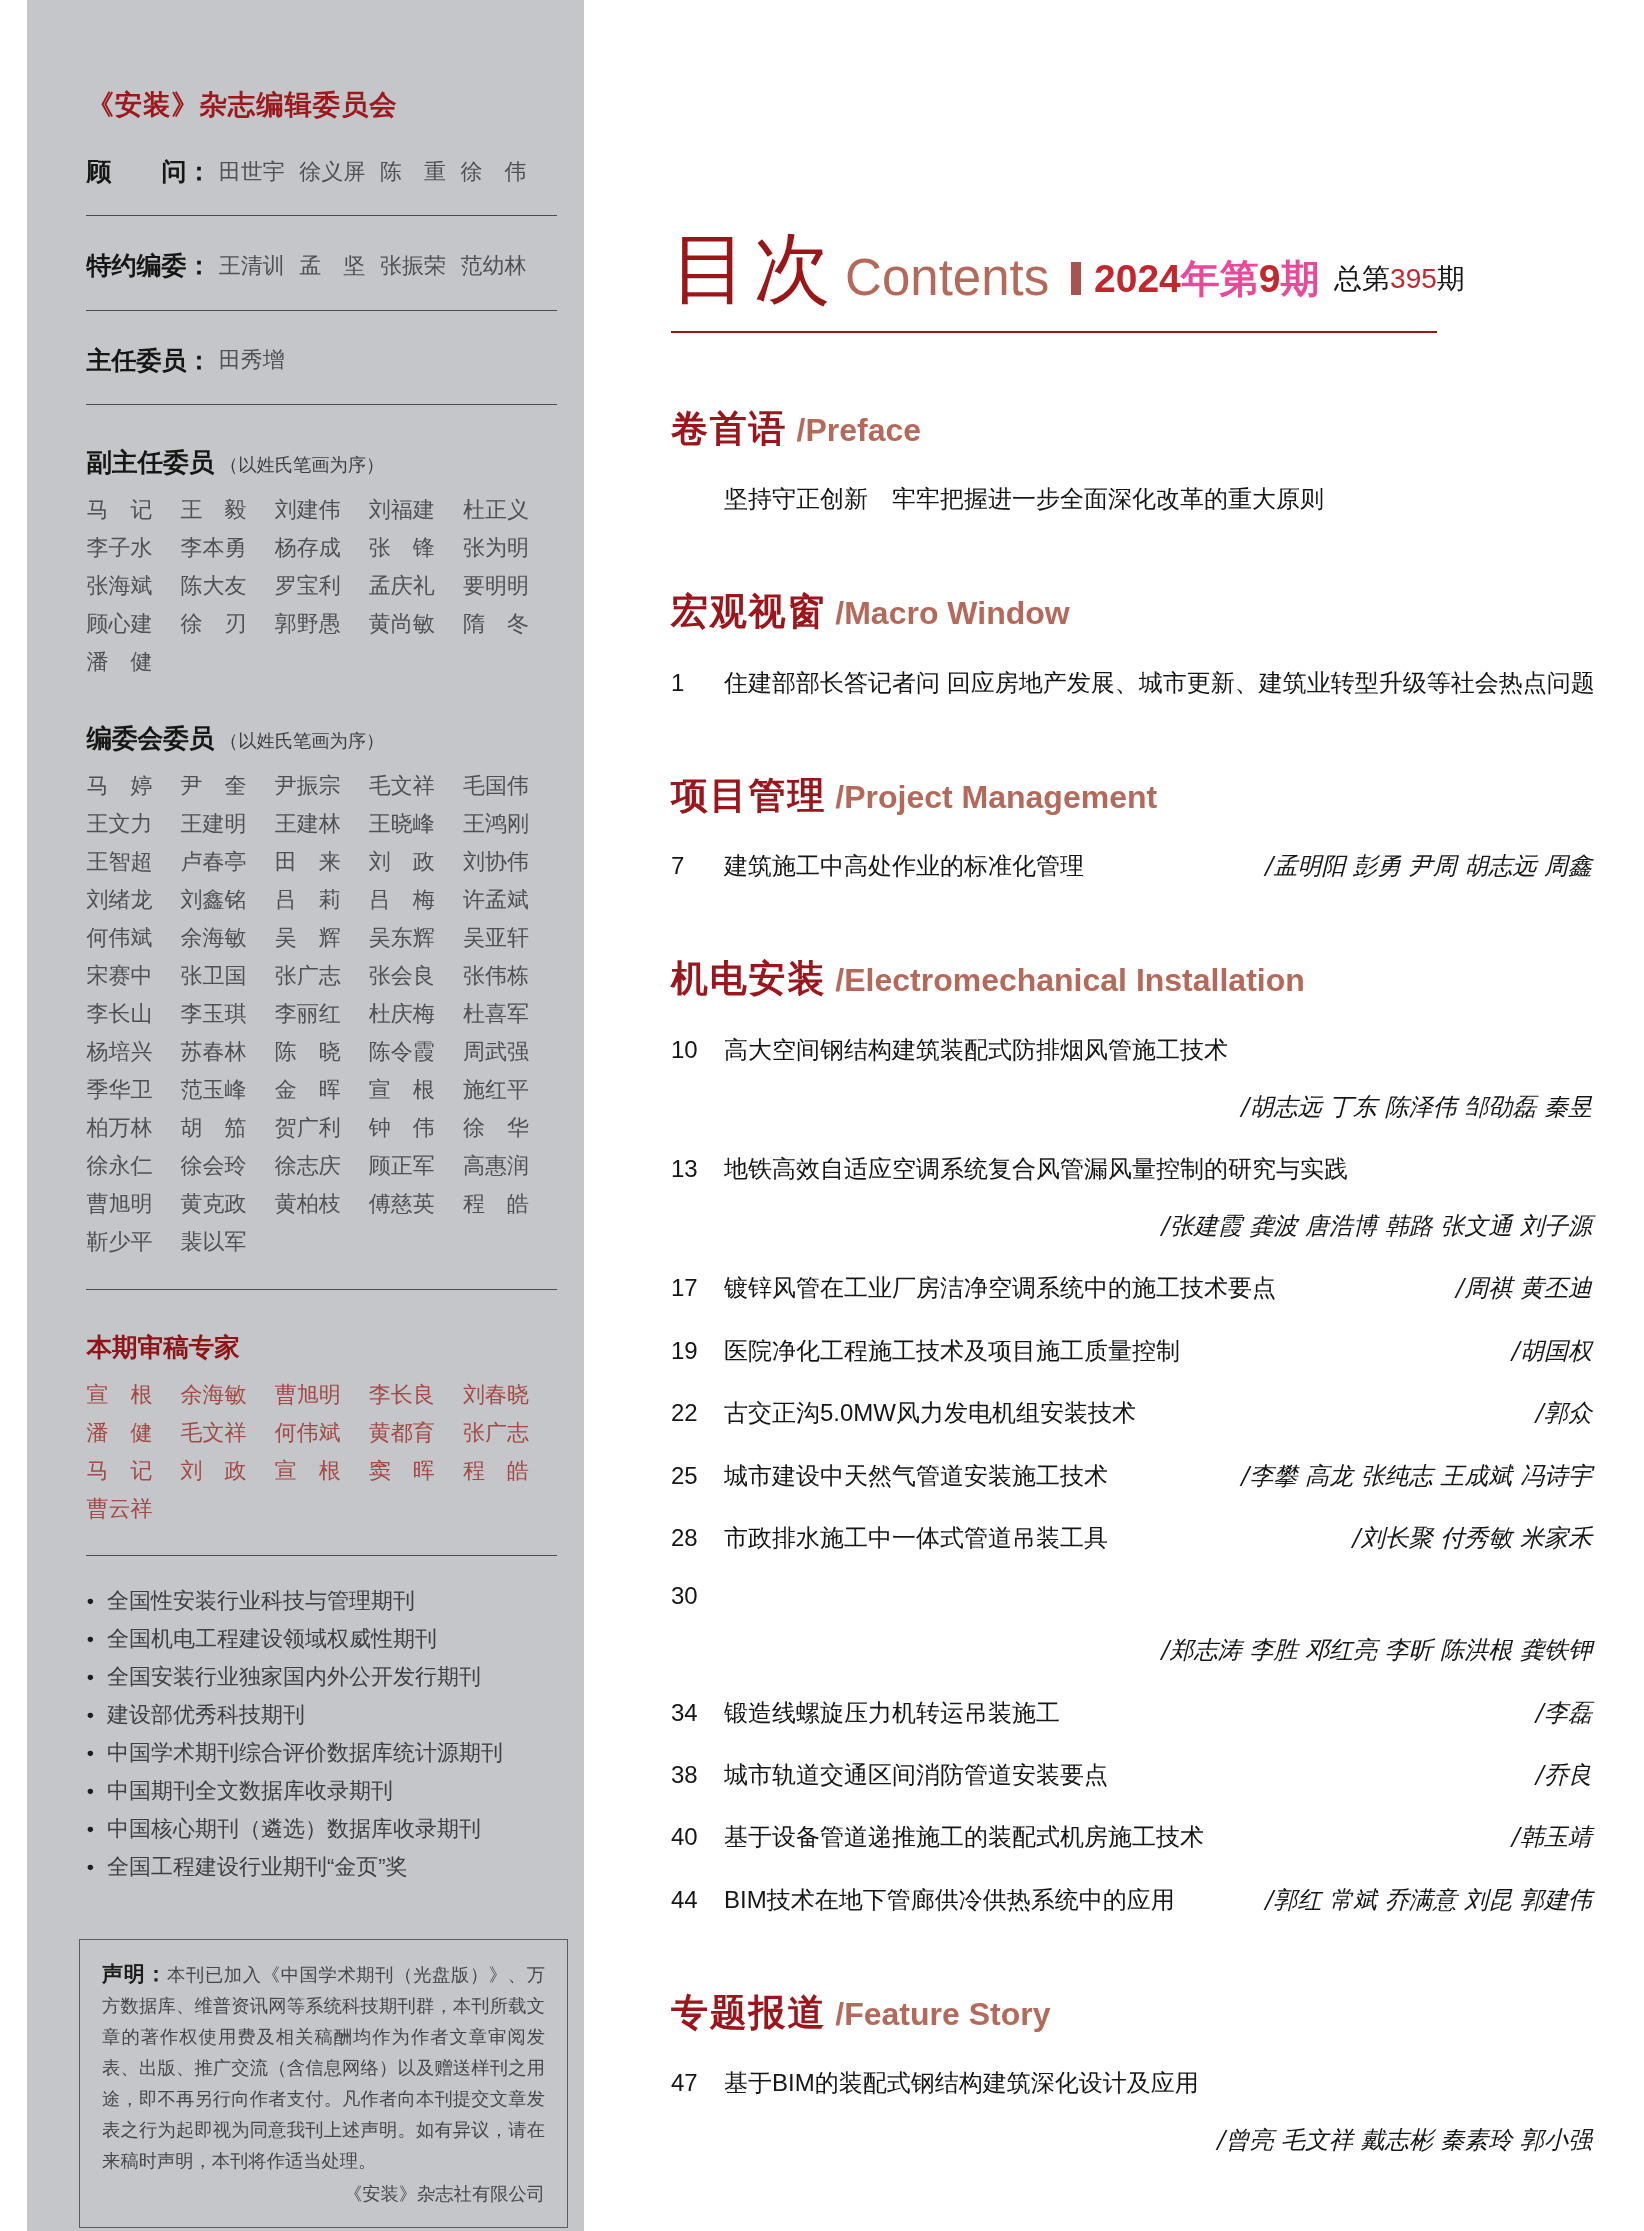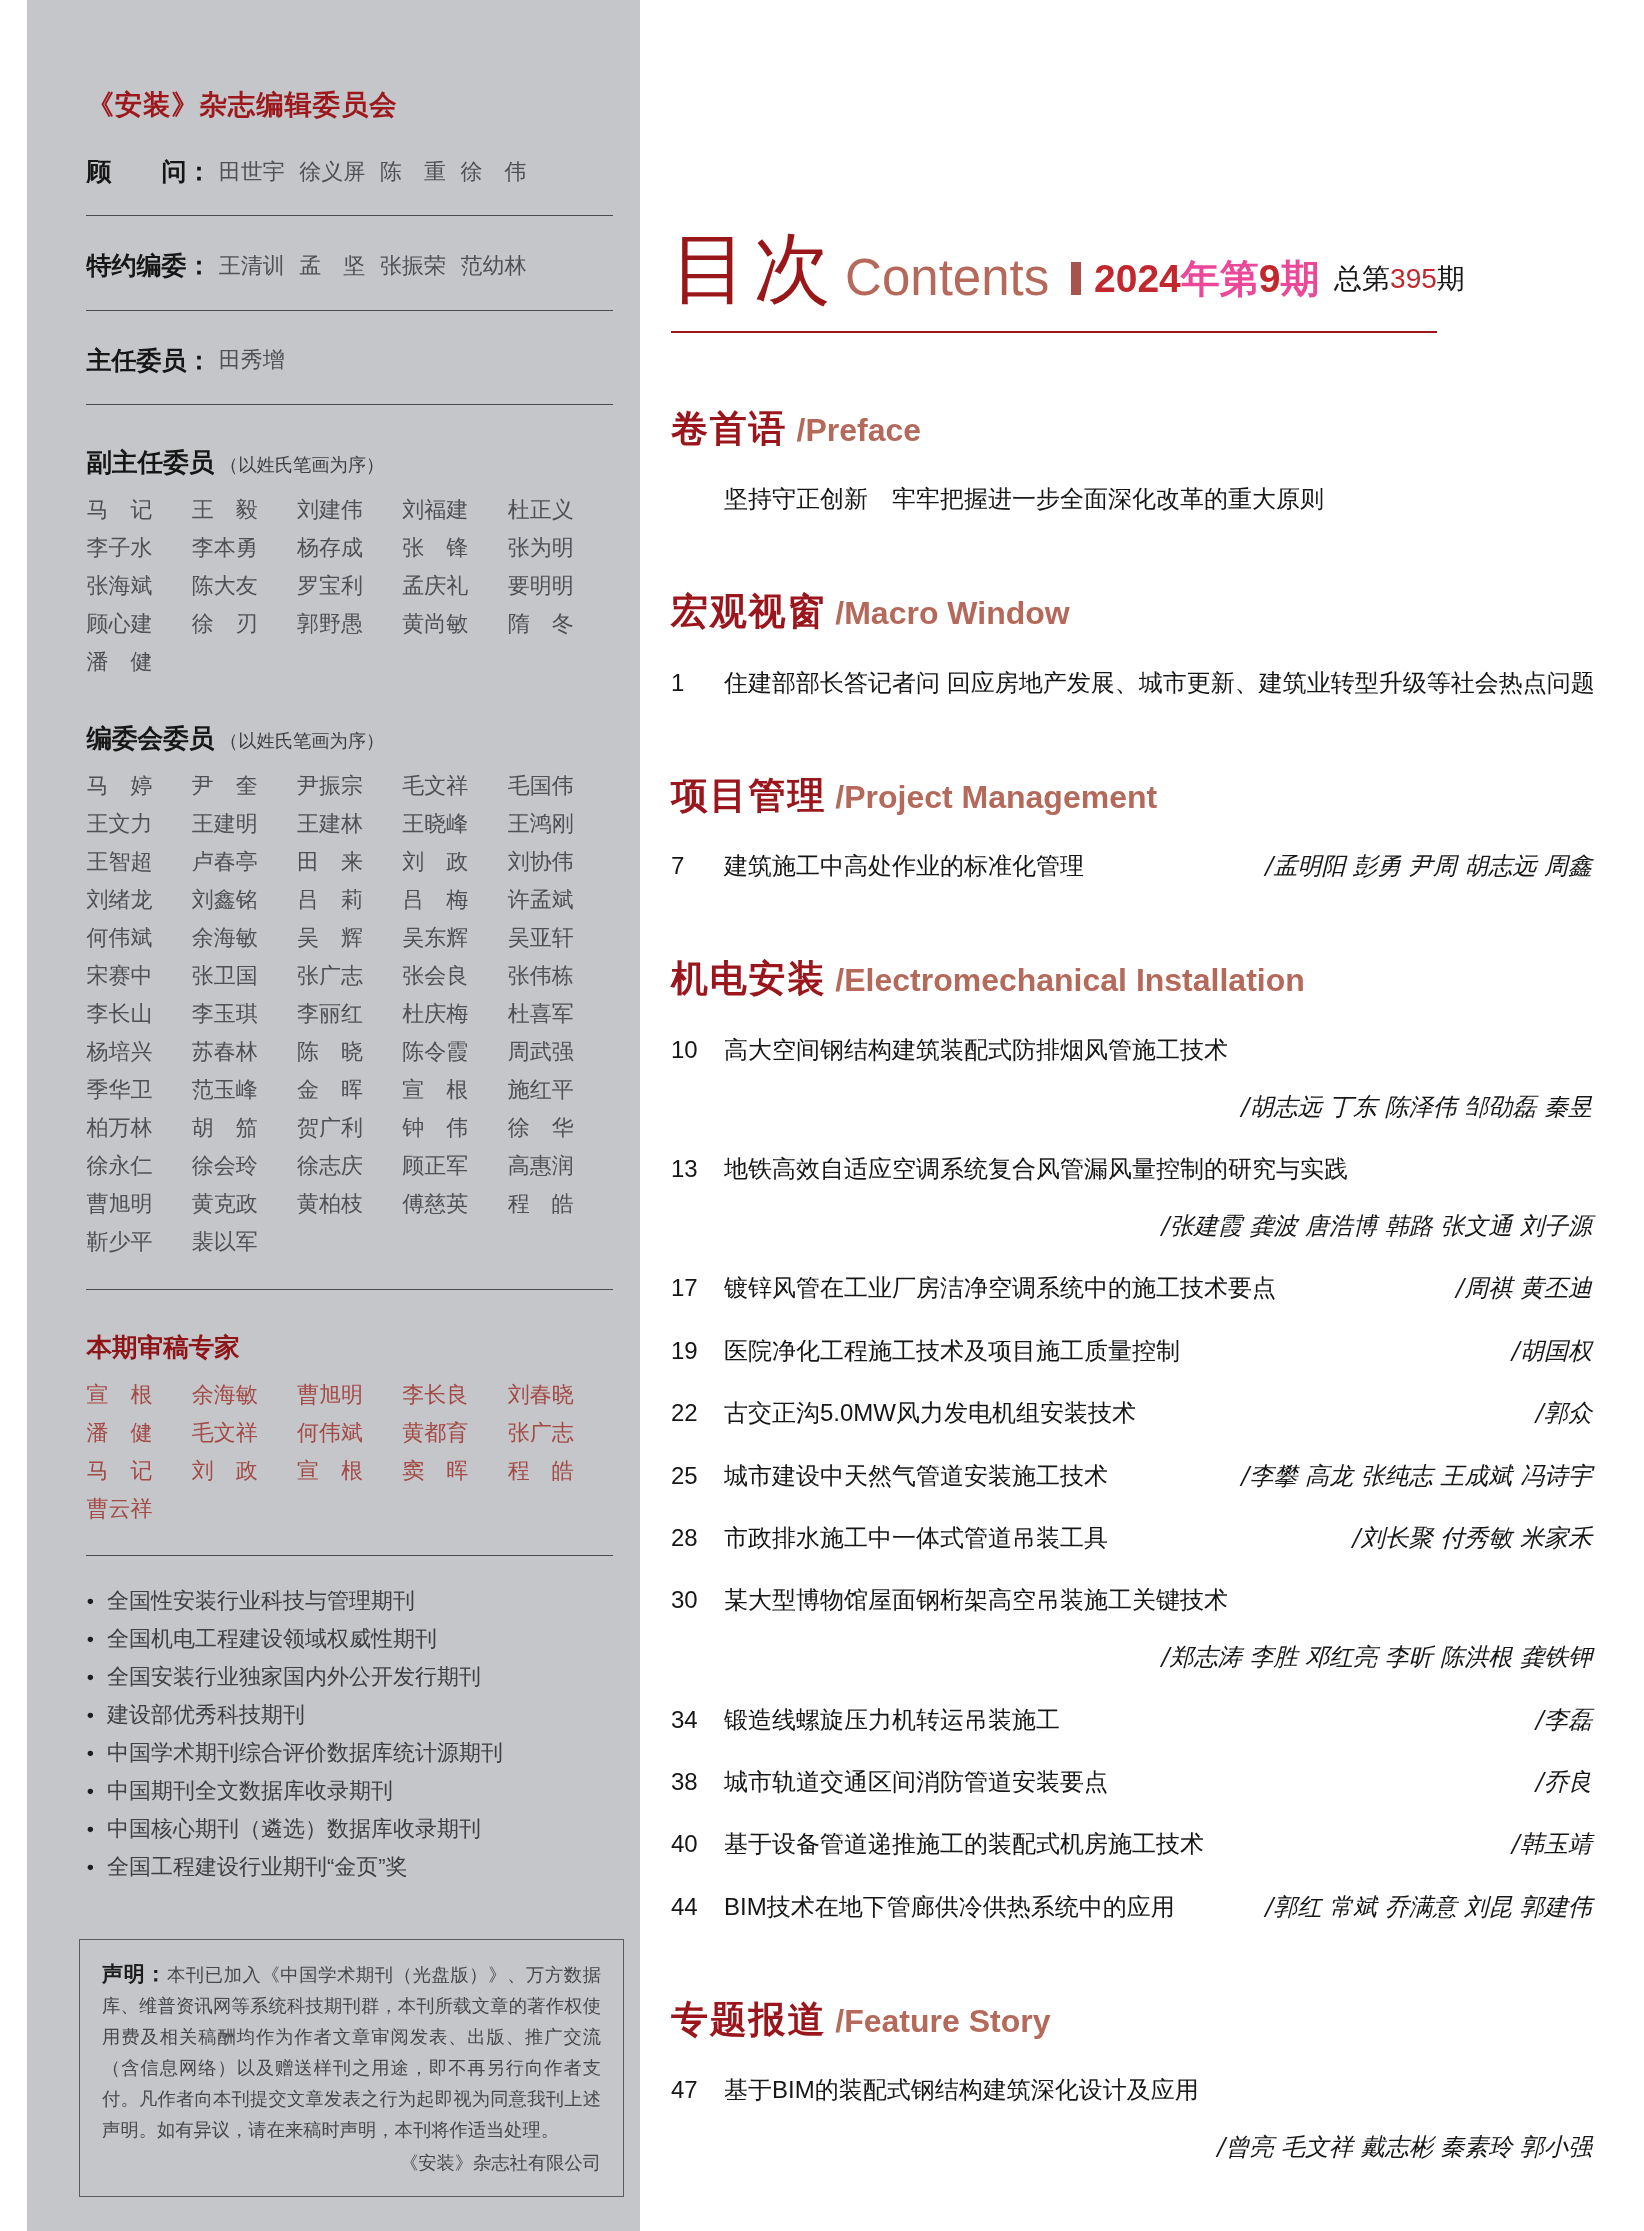--- a/index.html
+++ b/index.html
@@ -1,20 +1,20 @@
 <!DOCTYPE html>
 <html style="font-size:14.6px"><head>
 <meta charset="utf-8">
 <style>
   html,body{margin:0;padding:0;background:#ffffff;}
   .page{position:relative;width:1645px;height:2231px;background:#ffffff;overflow:hidden;
         font-family:"Liberation Sans","DejaVu Sans",sans-serif;}
 
   
-  .sidebar{position:absolute;left:27.4px;top:0;width:613px;height:2231px;background:#c5c6c9;
+  .sidebar{position:absolute;left:27.4px;top:0;width:557px;height:2231px;background:#c5c6c9;
            box-sizing:border-box;padding:87px 27.4px 0 59px;color:#4f5055;}
   .sb-title{margin:0;font-size:27.4px;font-weight:bold;color:#9c181d;letter-spacing:0.9px;line-height:35px;}
   .adv-row{display:flex;align-items:center;margin-top:33px;}
   .adv-label{flex:none;font-size:25px;font-weight:bold;color:#161616;}
   .adv-names{display:flex;gap:14.6px;margin-left:7.3px;font-size:22px;color:#4f5055;white-space:nowrap;}
   .sep{border:none;border-top:0.9px solid #4a4b4f;margin:27.4px 0 0 0;}
   .grp-heading{margin-top:40px;font-size:25.6px;font-weight:bold;color:#161616;}
   .grp-heading .note{font-size:18.3px;font-weight:normal;color:#3c3d41;margin-left:5.5px;margin-top:39px;}
   .reviewers .grp-heading{color:#8e1418;}
   .name-grid{display:grid;grid-template-columns:repeat(5,1fr);margin-top:11px;}
@@ -343,21 +343,20 @@
             <span class="ti">城市建设中天然气管道安装施工技术</span>
             <span class="au">/李攀 高龙 张纯志 王成斌 冯诗宇</span>
           </div>
           <div class="toc-item">
             <span class="pg">28</span>
             <span class="ti">市政排水施工中一体式管道吊装工具</span>
             <span class="au">/刘长聚 付秀敏 米家禾</span>
           </div>
           <div class="toc-item">
             <span class="pg">30</span>
-            <span class="ti">某大型博物馆屋面钢桁架高空吊装施工关键技术</span>
           </div>
           <div class="au-row">/郑志涛 李胜 邓红亮 李昕 陈洪根 龚铁钾</div>
           <div class="toc-item">
             <span class="pg">34</span>
             <span class="ti">锻造线螺旋压力机转运吊装施工</span>
             <span class="au">/李磊</span>
           </div>
           <div class="toc-item">
             <span class="pg">38</span>
             <span class="ti">城市轨道交通区间消防管道安装要点</span>

